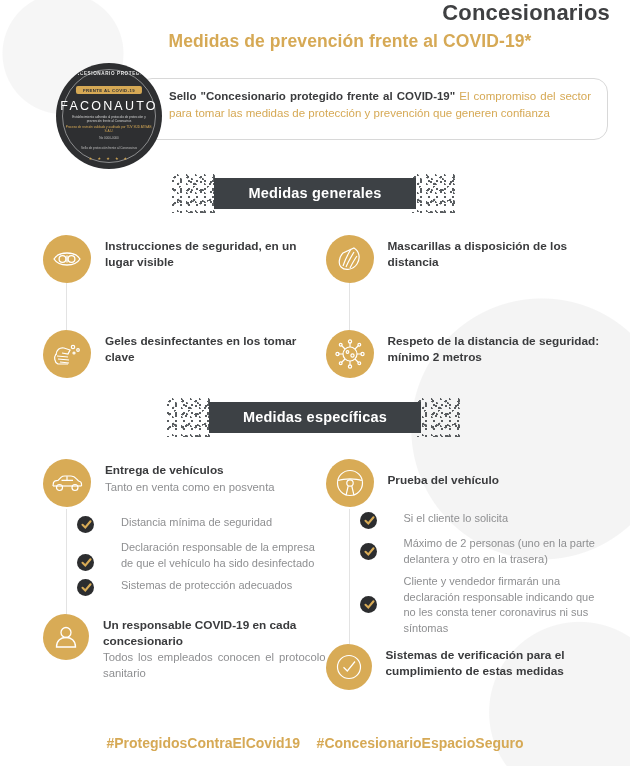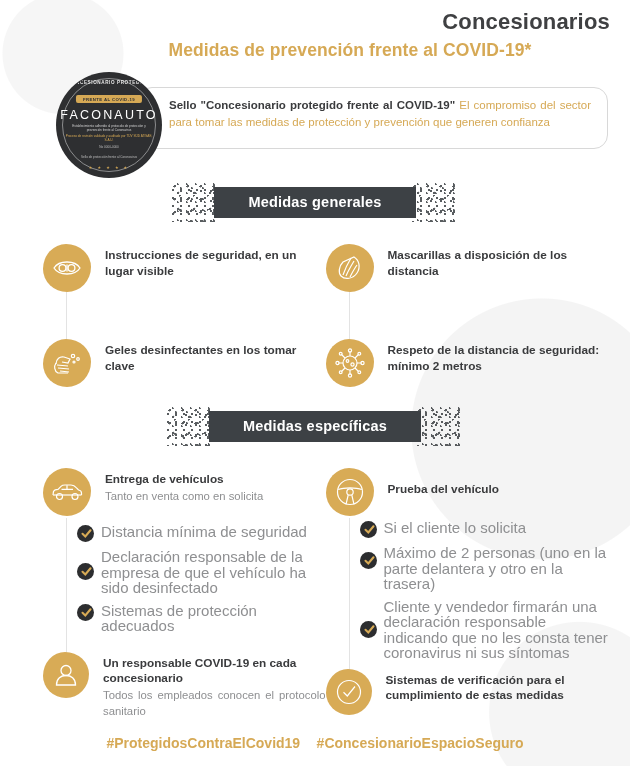--- a/index.html
+++ b/index.html
@@ -13,21 +13,21 @@
     position:relative;
     width:630px; height:766px;
     background:
       radial-gradient(circle at 86% 56%, #f4f4f4 0 130px, rgba(244,244,244,0) 131px),
       radial-gradient(circle at 10% 7%, #f6f6f6 0 60px, rgba(246,246,246,0) 61px),
       radial-gradient(circle at 92% 93%, #f5f5f5 0 90px, rgba(245,245,245,0) 91px),
       #ffffff;
   }
 
   
-  .hdr{ padding-top:9px; }
+  .hdr{ padding-top:0; }
   .hdr-title{
     text-align:right; padding-right:20px;
     font-size:22px; font-weight:bold; color:#3f4042; letter-spacing:.2px;
   }
   .hdr-sub{
     text-align:center; padding-left:70px;
     margin-top:5px;
     font-size:17.5px; font-weight:bold; color:#d6a955; letter-spacing:.1px;
   }
 
@@ -136,21 +136,21 @@
   .chk{
     flex:0 0 auto; width:17px; height:17px; margin-top:1px; position:relative;
   }
   .chk-c{
     position:absolute; inset:0; border-radius:50%; background:#2c2d2f;
   }
   .chk-t{
     position:absolute; left:3px; top:2px; width:13px; height:13px;
   }
   .check span.txt{
-    padding-left:7px; font-size:15px; line-height:15.5px; color:#8e8f91;
+    padding-left:27px; font-size:11px; line-height:15.5px; color:#8e8f91;
   }
 
   
   .footer{
     position:absolute; bottom:14px; left:0; right:0; text-align:center;
   }
   .footer span{
     font-size:14px; font-weight:bold; color:#d6a955; margin:0 6px;
   }
 </style>
@@ -278,21 +278,21 @@
           <svg width="32" height="20" viewBox="0 0 32 20" fill="none" stroke="#fff" stroke-width="1.2">
             <path d="M2 13 L2.5 9.5 C3 8 5 7.5 7 7.3 L10 4.3 C11 3.3 12.5 3 14 3 L20 3 C22 3 24 4 25.5 5.8 L27.5 8 C29.5 8.4 30.5 9.5 30.5 11 L30.5 13"></path>
             <path d="M2 13 L30.5 13"></path>
             <path d="M10.5 7.3 L22 7.3 M16 3.2 L16 7.2"></path>
             <circle cx="8.5" cy="14.5" r="3"></circle>
               <circle cx="24" cy="14.5" r="3"></circle>
           </svg>
         </div>
         <div class="item-text">
           <div class="ttl">Entrega de vehículos</div>
-          <div class="sub">Tanto en venta como en solicita</div>
+          <div class="sub">Tanto en venta como en posventa</div>
         </div>
       </div>
 
       <div class="checks">
         <div class="check">
           <div class="chk">
             <div class="chk-c"></div>
             <svg class="chk-t" viewBox="0 0 13 13" fill="none" stroke="#d8ab56" stroke-width="2.1" stroke-linecap="round">
                 <path d="M2.5 6.8 L5.3 9.4 L10.5 3.3"></path>
               </svg>

